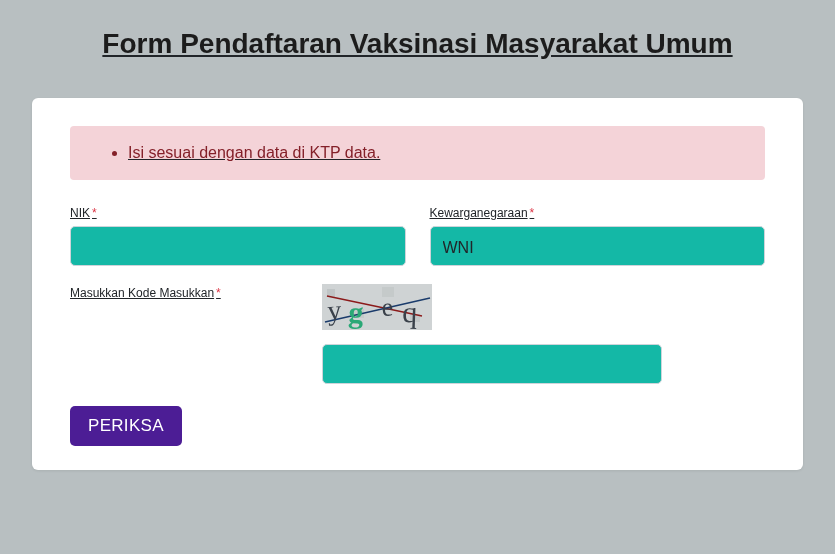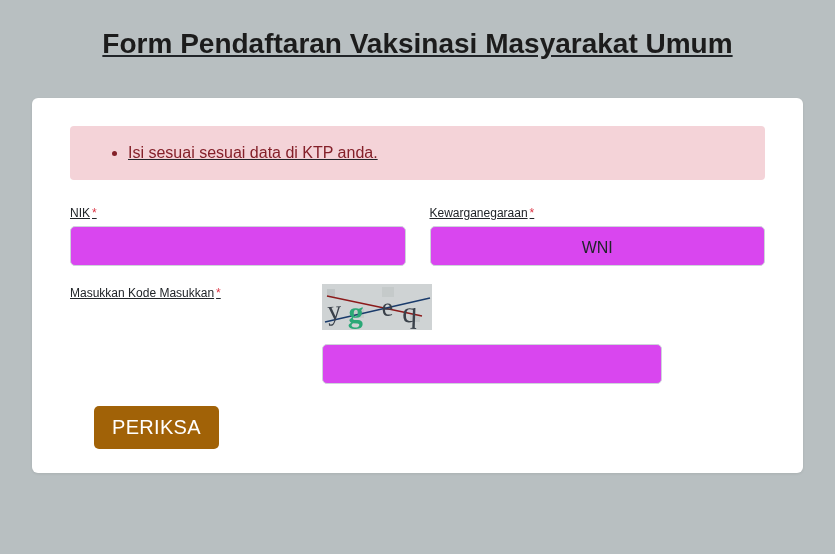--- a/index.html
+++ b/index.html
@@ -51,23 +51,22 @@
   }
   .req { color: #dc3545; margin-left: 2px; }
   .form-control, select.form-control {
     width: 100%;
     height: 40px;
     border: 1px solid #ced4da;
     border-radius: 5px;
     padding: 12px 12px;
     font-size: 16px;
     font-family: inherit;
-    background: #d946ef;
+    background: #14b8a6;
     color: #212529;
-    text-align: center;
   }
   select.form-control {
     appearance: none;
     -webkit-appearance: none;
     background-image: none;
   }
   .captcha-row {
     display: flex;
     gap: 24px;
     margin-bottom: 22px;
@@ -75,43 +74,42 @@
   .captcha-label-col { width: 228px; padding-top: 2px; }
   .captcha-right { flex: 0 0 auto; width: 340px; }
   .captcha-img {
     width: 110px;
     height: 46px;
     margin-bottom: 14px;
     position: relative;
   }
   .btn {
     display: inline-block;
-    background: #a16207;
+    background: #4c1d95;
     color: #fff;
     border: none;
     border-radius: 5px;
     padding: 10px 18px;
-    font-size: 20px;
+    font-size: 17px;
     cursor: pointer;
     font-family: inherit;
     letter-spacing: 0.3px;
-    margin-left: 24px;
   }
 </style>
 </head>
 <body>
 
 <div class="wrap">
   <h1>Form Pendaftaran Vaksinasi Masyarakat Umum</h1>
 
   <div class="card">
 
     <div class="alert">
       <ul>
-        <li>Isi sesuai sesuai data di KTP anda.</li>
+        <li>Isi sesuai dengan data di KTP data.</li>
       </ul>
     </div>
 
     <div class="row">
       <div class="col">
         <label>
           <span>NIK</span><span class="req">*</span>
         </label>
         <input type="text" class="form-control" value="" style="">
       </div>

